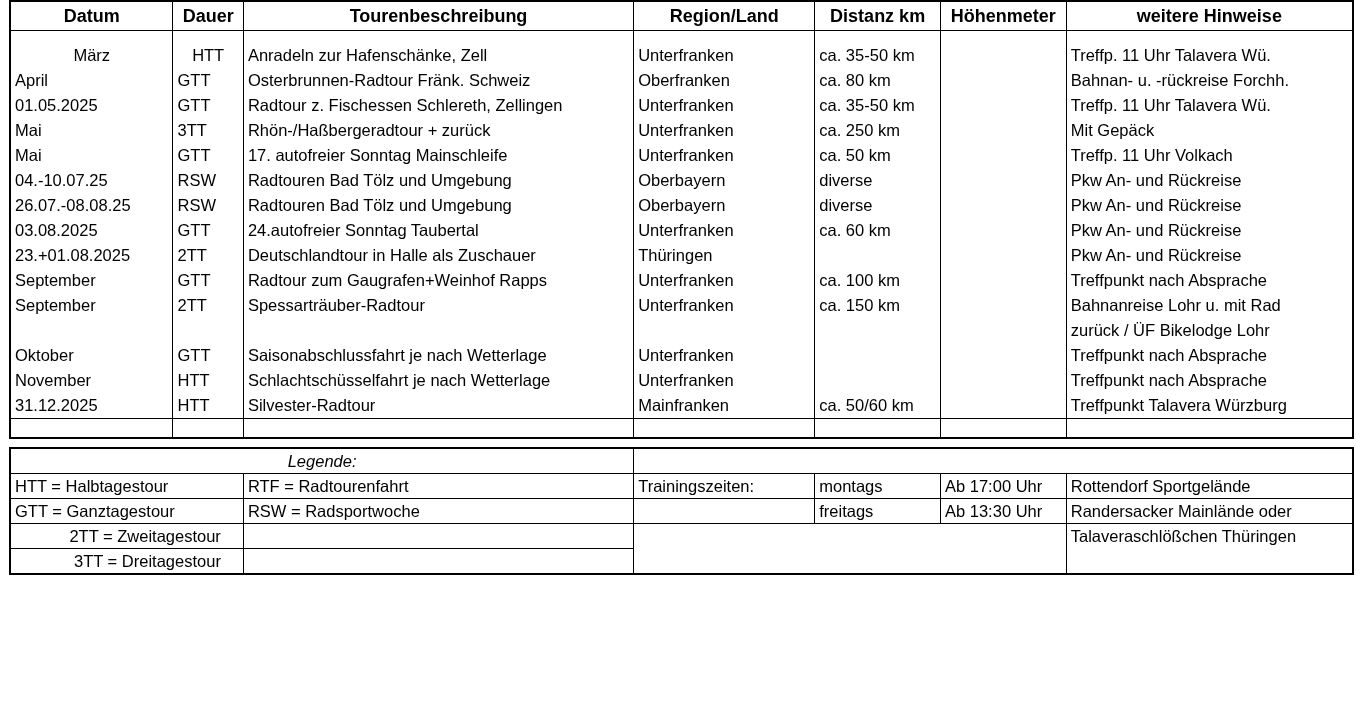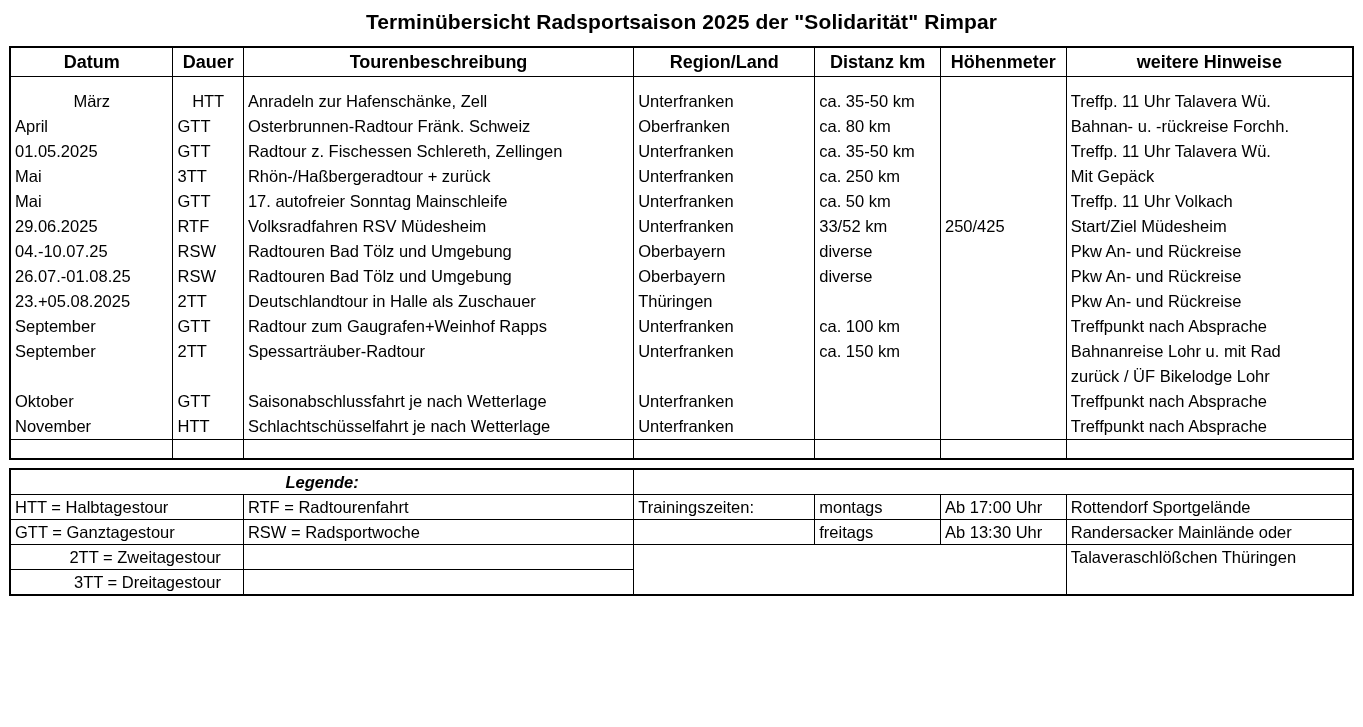--- a/index.html
+++ b/index.html
@@ -97,39 +97,38 @@
     overflow: hidden;
   }
   .lg-c1 { width: 232px; }
   .lg-c2 { width: 388px; }
   .lg-c3 { width: 180px; }
   .lg-c4 { width: 125px; }
   .lg-c5 { width: 125px; }
   .lg-c6 { width: 285px; }
 
   .legend-title {
-    font-weight: bold;
+    font-weight: normal;
     font-style: italic;
     text-align: center;
     font-size: 17px;
     margin-left: 44px;
   }
   .center { }
   .right-ish { text-align: right; padding-right: 22px !important; }
   .no-b-top { border-top: none !important; }
   .no-b-bottom { border-bottom: none !important; }
   .no-b-left { border-left: none !important; }
   .no-b-right { border-right: none !important; }
 </style>
 </head>
 <body>
 
 <div class="page">
 
-  <div class="doc-title">Terminübersicht Radsportsaison 2025 der "Solidarität" Rimpar</div>
 
   <table class="main-table">
     <colgroup>
       <col class="col-datum">
       <col class="col-dauer">
       <col class="col-tour">
       <col class="col-region">
       <col class="col-distanz">
       <col class="col-hoehe">
       <col class="col-hinweis">
@@ -195,48 +194,48 @@
       <tr>
         <td class="nb-top nb-bottom center">Mai</td>
         <td class="nb-top nb-bottom center">GTT</td>
         <td class="nb-top nb-bottom">17. autofreier Sonntag Mainschleife</td>
         <td class="nb-top nb-bottom">Unterfranken</td>
         <td class="nb-top nb-bottom">ca. 50 km</td>
         <td class="nb-top nb-bottom"></td>
         <td class="nb-top nb-bottom">Treffp. 11 Uhr Volkach</td>
       </tr>
       <tr>
-        <td class="nb-top nb-bottom center">29.06.2025</td>
-        <td class="nb-top nb-bottom center">RTF</td>
-        <td class="nb-top nb-bottom">Volksradfahren RSV Müdesheim</td>
-        <td class="nb-top nb-bottom">Unterfranken</td>
-        <td class="nb-top nb-bottom">33/52 km</td>
-        <td class="nb-top nb-bottom">250/425</td>
-        <td class="nb-top nb-bottom">Start/Ziel Müdesheim</td>
-      </tr>
-      <tr>
         <td class="nb-top nb-bottom center">04.-10.07.25</td>
         <td class="nb-top nb-bottom center">RSW</td>
         <td class="nb-top nb-bottom">Radtouren Bad Tölz und Umgebung</td>
         <td class="nb-top nb-bottom">Oberbayern</td>
         <td class="nb-top nb-bottom">diverse</td>
         <td class="nb-top nb-bottom"></td>
         <td class="nb-top nb-bottom">Pkw An- und Rückreise</td>
       </tr>
       <tr>
-        <td class="nb-top nb-bottom center">26.07.-01.08.25</td>
+        <td class="nb-top nb-bottom center">26.07.-08.08.25</td>
         <td class="nb-top nb-bottom center">RSW</td>
         <td class="nb-top nb-bottom">Radtouren Bad Tölz und Umgebung</td>
         <td class="nb-top nb-bottom">Oberbayern</td>
         <td class="nb-top nb-bottom">diverse</td>
         <td class="nb-top nb-bottom"></td>
         <td class="nb-top nb-bottom">Pkw An- und Rückreise</td>
       </tr>
       <tr>
-        <td class="nb-top nb-bottom center">23.+05.08.2025</td>
+        <td class="nb-top nb-bottom center">03.08.2025</td>
+        <td class="nb-top nb-bottom center">GTT</td>
+        <td class="nb-top nb-bottom">24.autofreier Sonntag Taubertal</td>
+        <td class="nb-top nb-bottom">Unterfranken</td>
+        <td class="nb-top nb-bottom">ca. 60 km</td>
+        <td class="nb-top nb-bottom"></td>
+        <td class="nb-top nb-bottom">Pkw An- und Rückreise</td>
+      </tr>
+      <tr>
+        <td class="nb-top nb-bottom center">23.+01.08.2025</td>
         <td class="nb-top nb-bottom center">2TT</td>
         <td class="nb-top nb-bottom">Deutschlandtour in Halle als Zuschauer</td>
         <td class="nb-top nb-bottom">Thüringen</td>
         <td class="nb-top nb-bottom"></td>
         <td class="nb-top nb-bottom"></td>
         <td class="nb-top nb-bottom">Pkw An- und Rückreise</td>
       </tr>
       <tr>
         <td class="nb-top nb-bottom center">September</td>
         <td class="nb-top nb-bottom center">GTT</td>
@@ -274,20 +273,29 @@
         <td class="nb-top nb-bottom">Treffpunkt nach Absprache</td>
       </tr>
       <tr>
         <td class="nb-top nb-bottom center">November</td>
         <td class="nb-top nb-bottom center">HTT</td>
         <td class="nb-top nb-bottom">Schlachtschüsselfahrt je nach Wetterlage</td>
         <td class="nb-top nb-bottom">Unterfranken</td>
         <td class="nb-top nb-bottom"></td>
         <td class="nb-top nb-bottom"></td>
         <td class="nb-top nb-bottom">Treffpunkt nach Absprache</td>
+      </tr>
+      <tr>
+        <td class="nb-top center">31.12.2025</td>
+        <td class="nb-top center">HTT</td>
+        <td class="nb-top">Silvester-Radtour</td>
+        <td class="nb-top">Mainfranken</td>
+        <td class="nb-top">ca. 50/60 km</td>
+        <td class="nb-top"></td>
+        <td class="nb-top">Treffpunkt Talavera Würzburg</td>
       </tr>
 
       <tr class="blank-row">
         <td></td>
         <td></td>
         <td></td>
         <td></td>
         <td></td>
         <td></td>
         <td></td>

